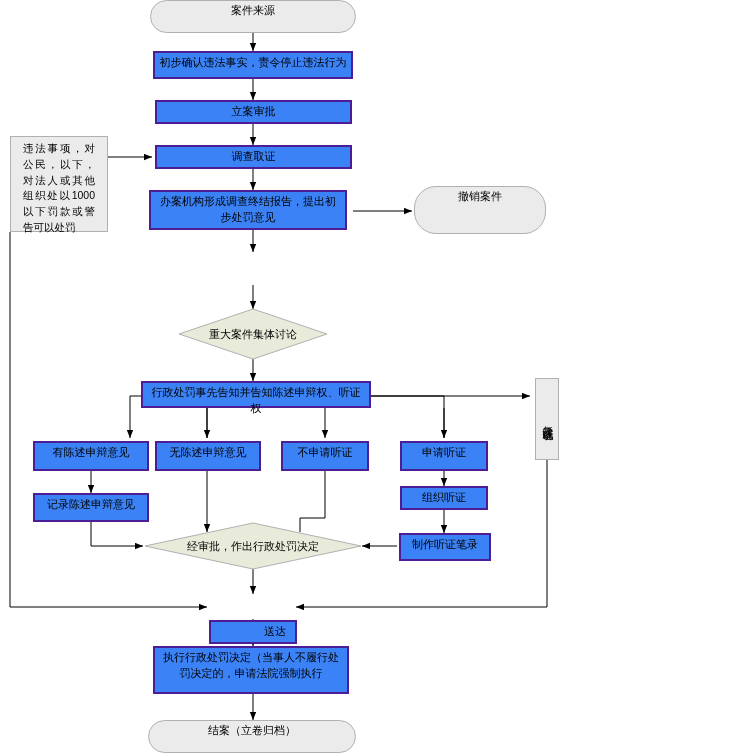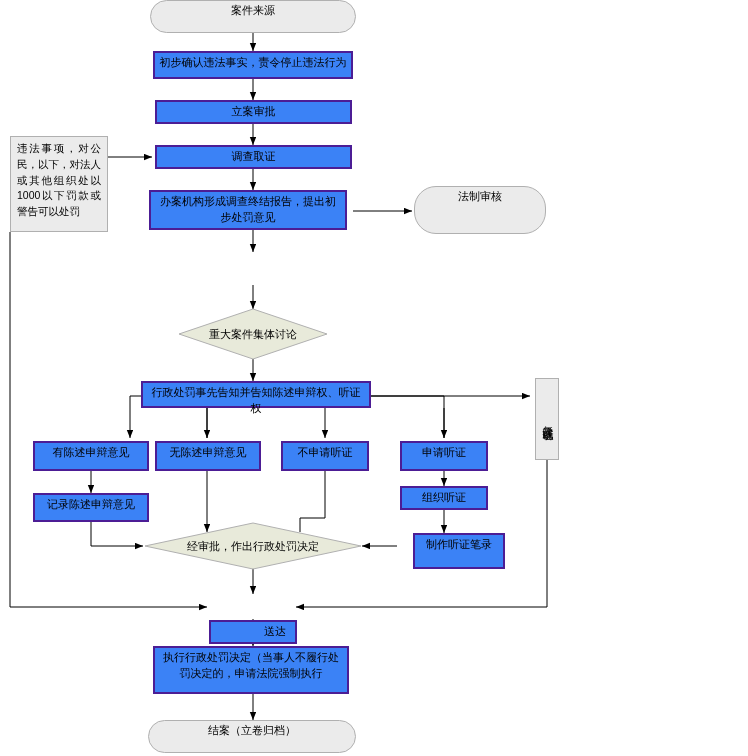--- a/index.html
+++ b/index.html
@@ -35,21 +35,21 @@
     background: #ebebeb;
     border: 1px solid #b0b0b0;
     border-radius: 22px;
   }
   .note {
     background: #ebebeb;
     border: 1px solid #b0b0b0;
     text-align: justify;
     font-size: 10.5px;
     line-height: 1.5;
-    padding: 4px 6px;
+    padding: 4px 12px;
     display: block;
   }
   .diamond-wrap {
     position: absolute;
   }
   .diamond-wrap svg {
     position: absolute;
     left: 0;
     top: 0;
     overflow: visible;
@@ -182,21 +182,21 @@
 
   <div class="node note" style="left:10px; top:136px; width:98px; height:96px;">
     <span>违法事项，对公民，以下，对法人或其他组织处以1000以下罚款或警告可以处罚</span>
   </div>
 
   <div class="node rect" style="left:149px; top:190px; width:198px; height:40px;">
     <span>办案机构形成调查终结报告，提出初步处罚意见</span>
   </div>
 
   <div class="node stadium" style="left:414px; top:186px; width:132px; height:48px;">
-    <span>法制审核</span>
+    <span>撤销案件</span>
   </div>
 
 
   <div class="diamond-wrap" style="left:179px; top:309px; width:148px; height:50px;">
     <svg width="148" height="50" viewBox="0 0 148 50">
       <polygon points="74,0 148,25 74,50 0,25" fill="#e8eada" stroke="#b0b0b0" stroke-width="1"></polygon>
     </svg>
     <div class="diamond-label">
       <span>重大案件集体讨论</span>
     </div>
@@ -236,21 +236,21 @@
 
   <div class="diamond-wrap" style="left:145px; top:523px; width:216px; height:46px;">
     <svg width="216" height="46" viewBox="0 0 216 46">
       <polygon points="108,0 216,23 108,46 0,23" fill="#e8eada" stroke="#b0b0b0" stroke-width="1"></polygon>
     </svg>
     <div class="diamond-label">
       <span>经审批，作出行政处罚决定</span>
     </div>
   </div>
 
-  <div class="node rect" style="left:399px; top:533px; width:92px; height:36px;margin-left:14px;">
+  <div class="node rect" style="left:399px; top:533px; width:92px; height:28px;">
     <span>制作听证笔录</span>
   </div>
 
   <div class="node rect" style="left:209px; top:620px; width:88px; height:24px;padding-left:48px;">
     <span>送达</span>
   </div>
 
   <div class="node rect" style="left:153px; top:646px; width:196px; height:48px;">
     <span>执行行政处罚决定（当事人不履行处罚决定的，申请法院强制执行</span>
   </div>

